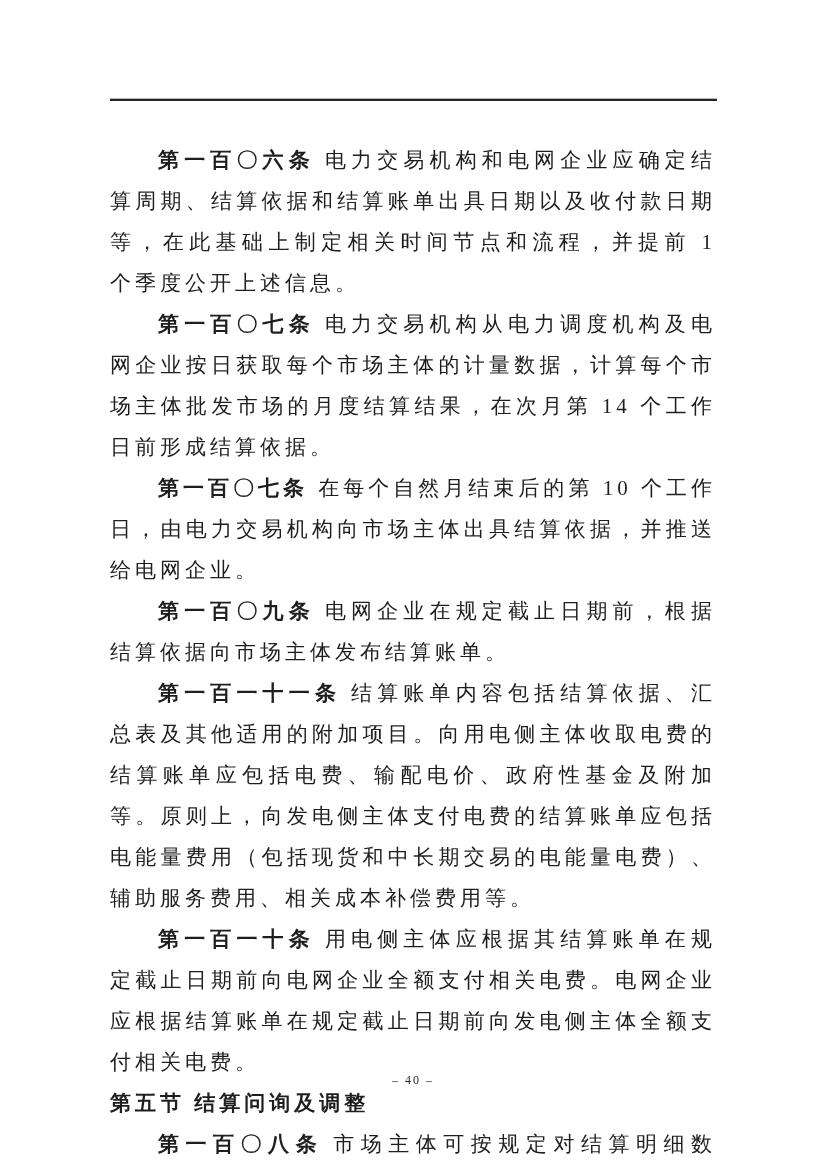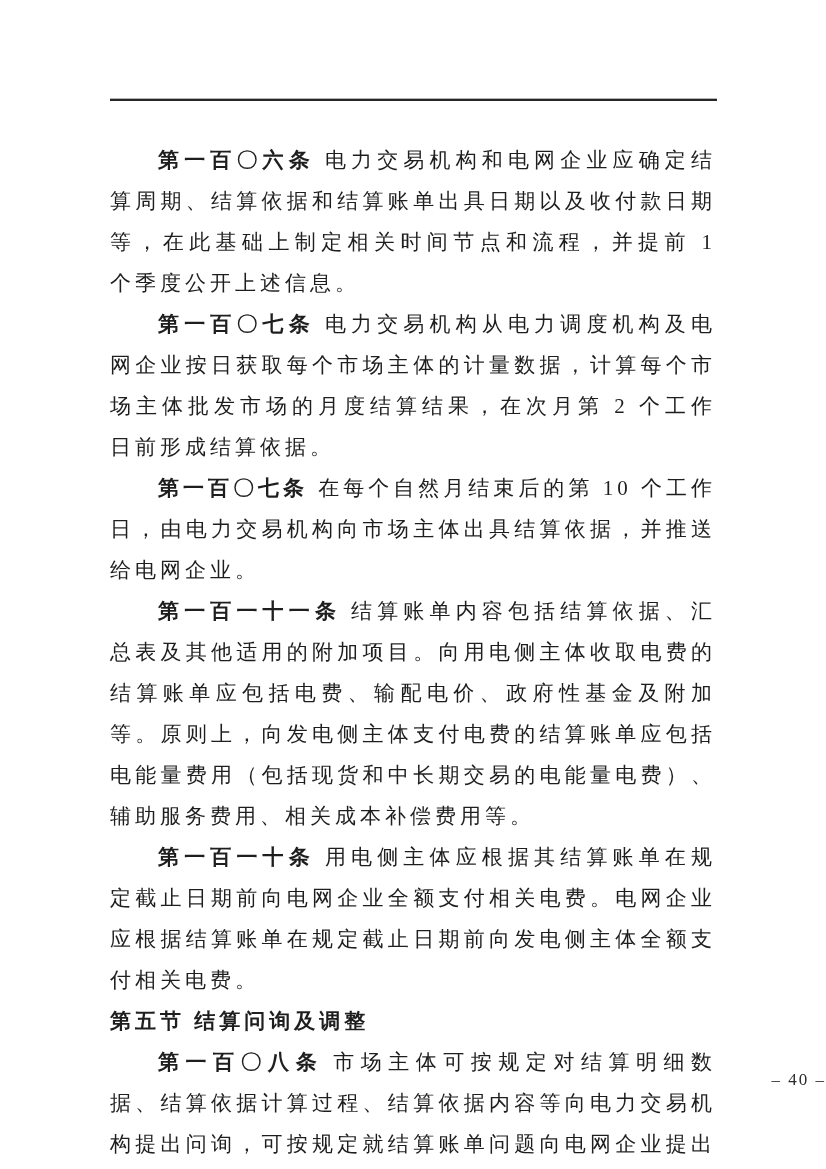--- a/index.html
+++ b/index.html
@@ -52,42 +52,43 @@
   .section-heading {
     text-align: left;
     text-indent: 0 !important;
     font-weight: bold;
   }
   .page-number {
     position: absolute;
     top: 1070px;
     left: 0;
     width: 826px;
-    text-align: right;
-    font-size: 17px;
+    text-align: center;
+    font-size: 12px;
     line-height: 20px;
     letter-spacing: 2px;
     color: #2b2b2b;
   }
 </style>
 </head>
 <body>
 
 <div class="page">
 
   <div class="header-rule"></div>
 
   <div class="content">
 
     <p><span class="article-label">第一百〇六条</span><span>电力交易机构和电网企业应确定结算周期、结算依据和结算账单出具日期以及收付款日期等，在此基础上制定相关时间节点和流程，并提前 1 个季度公开上述信息。</span></p>
 
-    <p><span class="article-label">第一百〇七条</span><span>电力交易机构从电力调度机构及电网企业按日获取每个市场主体的计量数据，计算每个市场主体批发市场的月度结算结果，在次月第 2 个工作日前形成结算依据。</span></p>
+    <p><span class="article-label">第一百〇七条</span><span>电力交易机构从电力调度机构及电网企业按日获取每个市场主体的计量数据，计算每个市场主体批发市场的月度结算结果，在次月第 14 个工作日前形成结算依据。</span></p>
 
     <p><span class="article-label">第一百〇七条</span><span>在每个自然月结束后的第 10 个工作日，由电力交易机构向市场主体出具结算依据，并推送给电网企业。</span></p>
 
+    <p><span class="article-label">第一百〇九条</span><span>电网企业在规定截止日期前，根据结算依据向市场主体发布结算账单。</span></p>
 
     <p><span class="article-label">第一百一十一条</span><span>结算账单内容包括结算依据、汇总表及其他适用的附加项目。向用电侧主体收取电费的结算账单应包括电费、输配电价、政府性基金及附加等。原则上，向发电侧主体支付电费的结算账单应包括电能量费用（包括现货和中长期交易的电能量电费）、辅助服务费用、相关成本补偿费用等。</span></p>
 
     <p><span class="article-label">第一百一十条</span><span>用电侧主体应根据其结算账单在规定截止日期前向电网企业全额支付相关电费。电网企业应根据结算账单在规定截止日期前向发电侧主体全额支付相关电费。</span></p>
 
     <p class="section-heading">第五节 结算问询及调整</p>
 
     <p><span class="article-label">第一百〇八条</span><span>市场主体可按规定对结算明细数据、结算依据计算过程、结算依据内容等向电力交易机构提出问询，可按规定就结算账单问题向电网企业提出问询。收到结算问询后，</span></p>
 
   </div>

